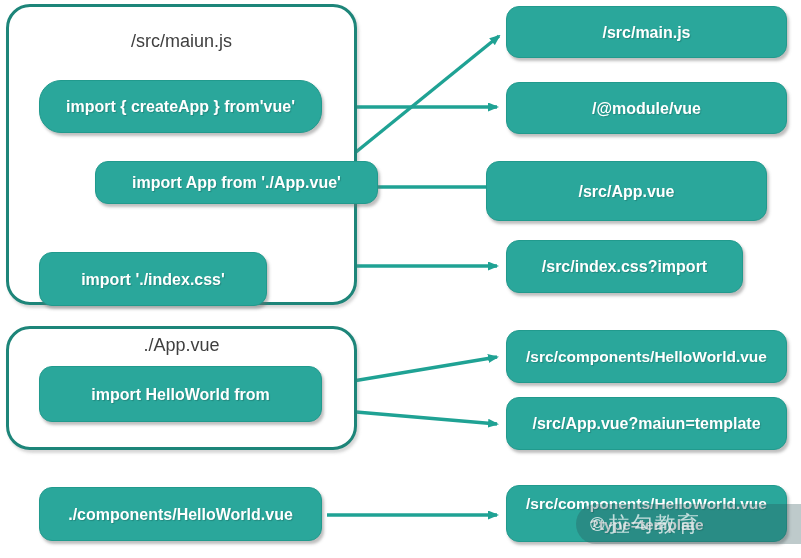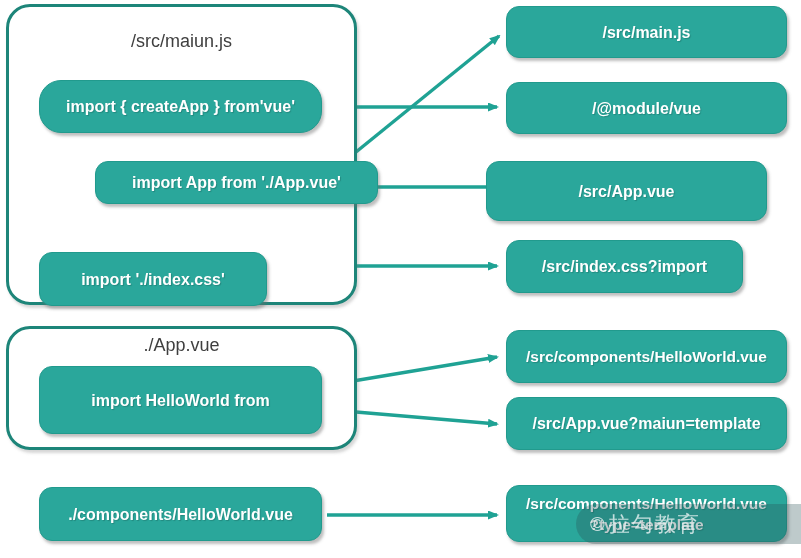--- a/index.html
+++ b/index.html
@@ -65,21 +65,21 @@
     <span>import App from './App.vue'</span>
   </div>
 
   <div class="tbox" style="left:39px;top:252px;width:228px;height:54px;">
     <span>import './index.css'</span>
   </div>
 
   <div class="group" style="left:6px;top:326px;width:351px;height:124px;"></div>
   <div class="gtitle" style="left:6px;top:334px;width:351px;">./App.vue</div>
 
-  <div class="tbox" style="left:39px;top:366px;width:283px;height:68px;">
+  <div class="tbox" style="left:39px;top:366px;width:283px;height:56px;">
     <span>import HelloWorld from</span>
   </div>
 
   <div class="tbox" style="left:39px;top:487px;width:283px;height:54px;text-align:center;">
     <span>./components/HelloWorld.vue</span>
   </div>
 
   <div class="tbox" style="left:506px;top:6px;width:281px;height:52px;text-align:center;">
     <span>/src/main.js</span>
   </div>

